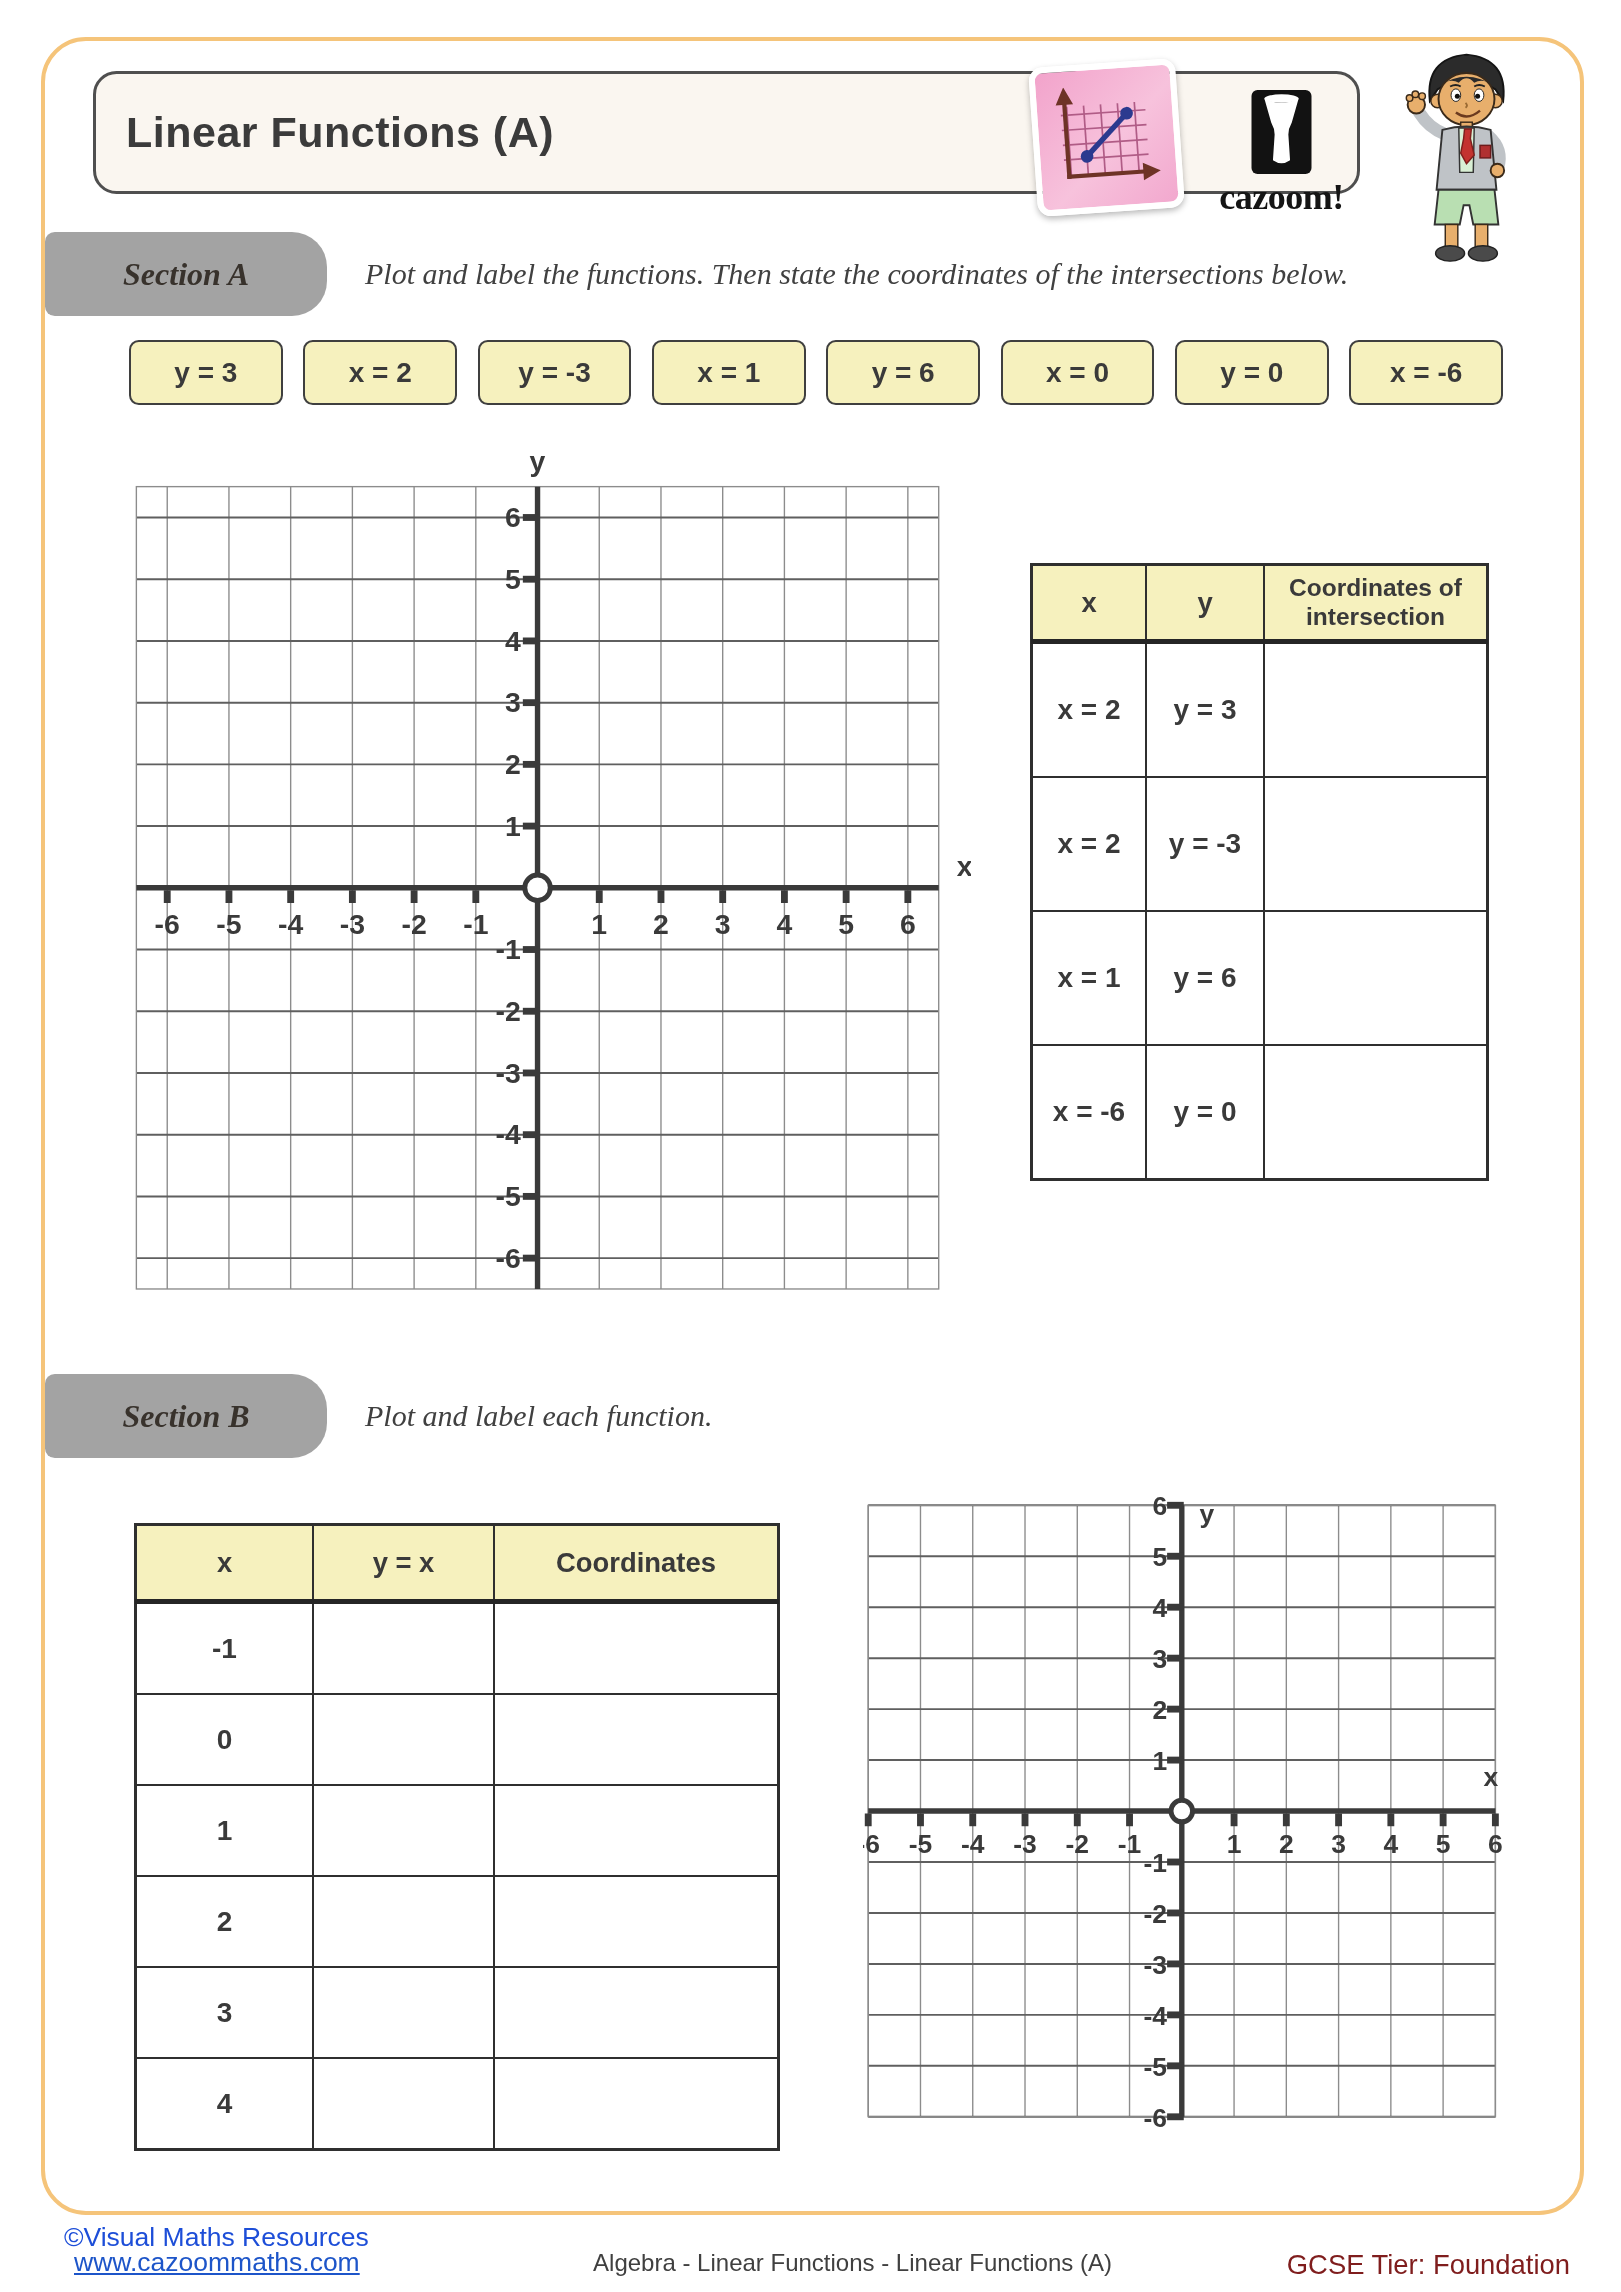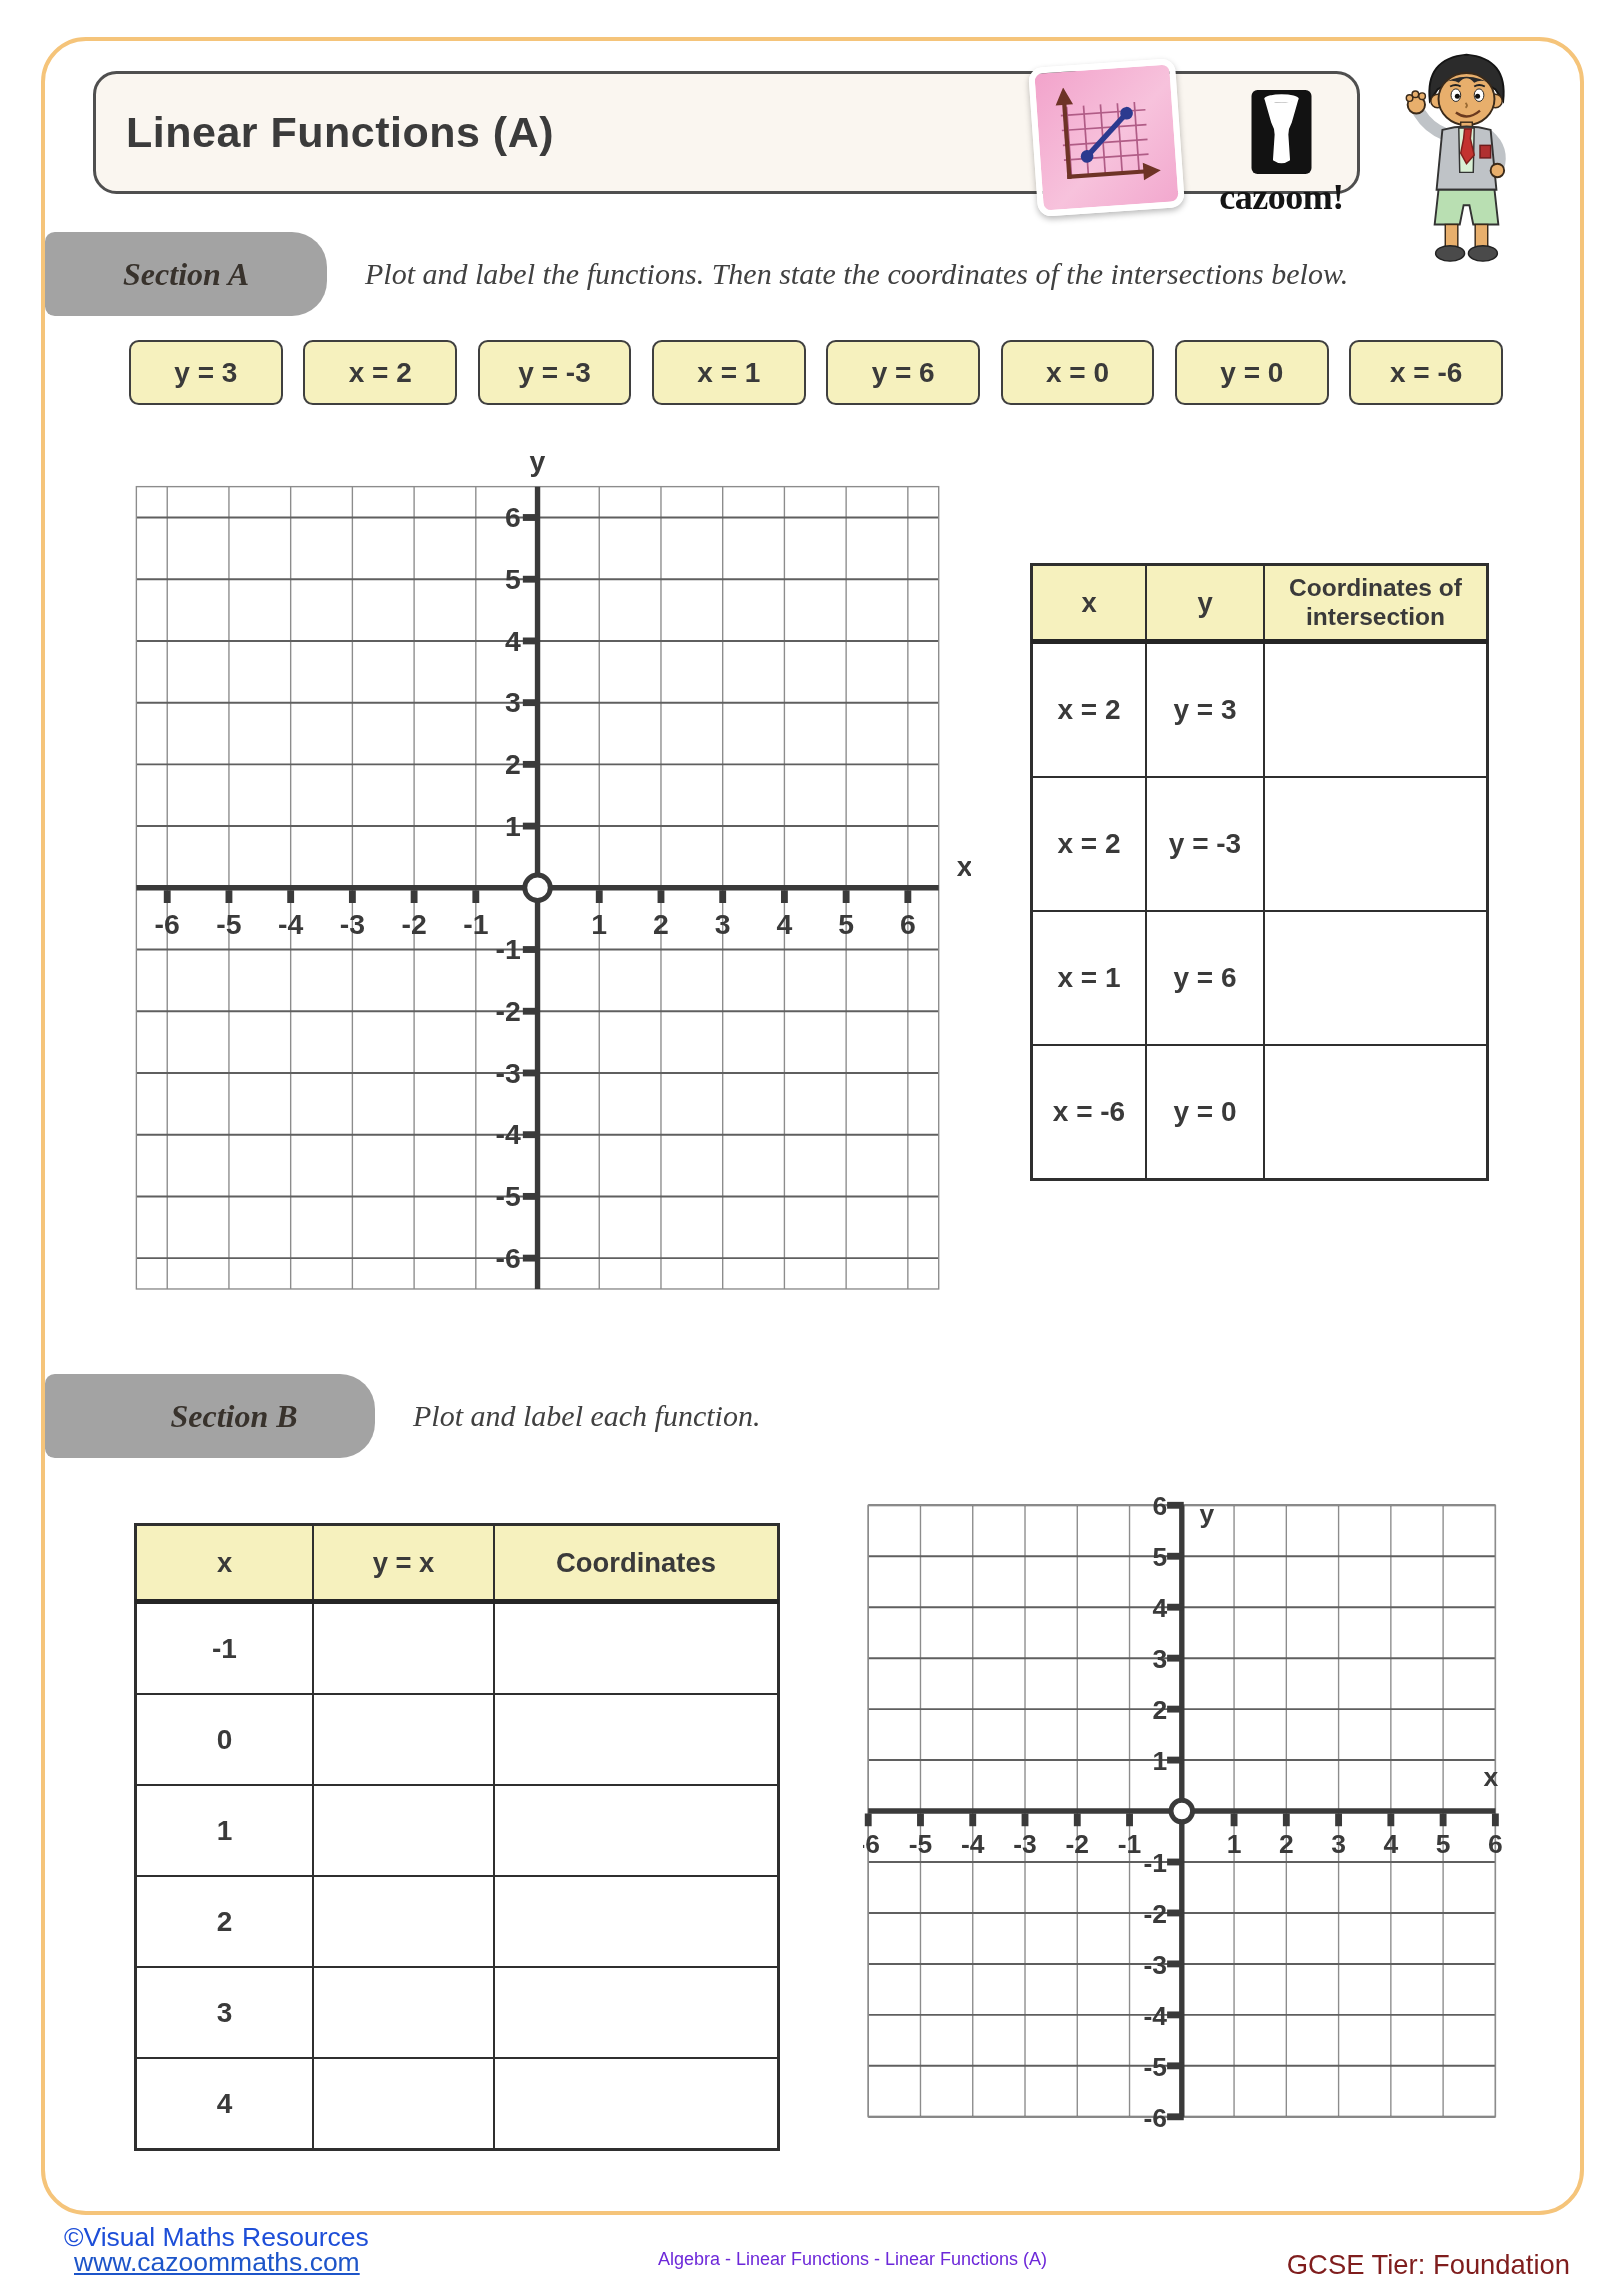--- a/index.html
+++ b/index.html
@@ -23,21 +23,21 @@
         color:#151515;margin-top:2px;letter-spacing:-0.5px;}
   .boy{position:absolute;left:1384px;top:45px;}
 
   
   .section-label{position:absolute;left:45px;width:282px;height:84px;background:#a3a3a3;
         border-radius:9.8px 35px 35px 9.8px;display:flex;align-items:center;justify-content:center;
         font-family:"Liberation Serif",serif;font-style:italic;font-weight:bold;
         font-size:32px;color:#38322c;}
   .instruction{position:absolute;left:365px;right:78px;height:84px;display:flex;align-items:center;
         font-family:"Liberation Serif",serif;font-style:italic;font-size:30px;color:#404040;}
-  .secA{top:232px;} .secB{top:1374px;padding-left:48px;}
+  .secA{top:232px;} .secB{top:1374px;}
 
   
   .chips{position:absolute;left:129px;top:340px;width:1374px;height:65px;display:flex;gap:20.6px;}
   .chip{flex:1;background:#F6F1BE;border:2.5px solid #3f3f3f;border-radius:9.8px;
         display:flex;align-items:center;justify-content:center;
         font-size:28px;font-weight:bold;color:#3a3a3a;}
 
   
   .grid{position:absolute;}
   .gridA{left:108px;top:445px;width:863px;height:867px;}
@@ -51,21 +51,21 @@
         font-family:"Liberation Sans",sans-serif;color:#3a3a3a;padding:0;}
   th{background:#F6F1BE;border-bottom:5.9px solid #252525;font-size:27.4px;font-weight:bold;height:73px;}
   th.small{font-size:24.5px;line-height:1.15;}
   .tblA td{height:132px;font-size:28px;font-weight:600;}
   .tblB td{height:89px;font-size:28px;font-weight:600;}
   table{outline:1px solid #2f2f2f;}
 
   
   .f-copy{position:absolute;left:64px;top:2213px;font-size:26.5px;color:#1d4ed8;margin-top:9px;}
   .f-url{position:absolute;left:74px;top:2247px;font-size:26.5px;color:#1d55c9;text-decoration:underline;}
-  .f-center{position:absolute;left:392px;top:2249px;width:921px;text-align:center;font-size:18px;color:#6d28d9;}
+  .f-center{position:absolute;left:392px;top:2249px;width:921px;text-align:center;font-size:24px;color:#404040;}
   .f-right{position:absolute;right:51px;top:2249px;font-size:27.4px;color:#7f1d1d;}
 </style>
 </head>
 <body>
 
 <div class="page">
   <div class="page-border"></div>
 
   <div class="title-box">
     <span class="title">Linear Functions (A)</span>

